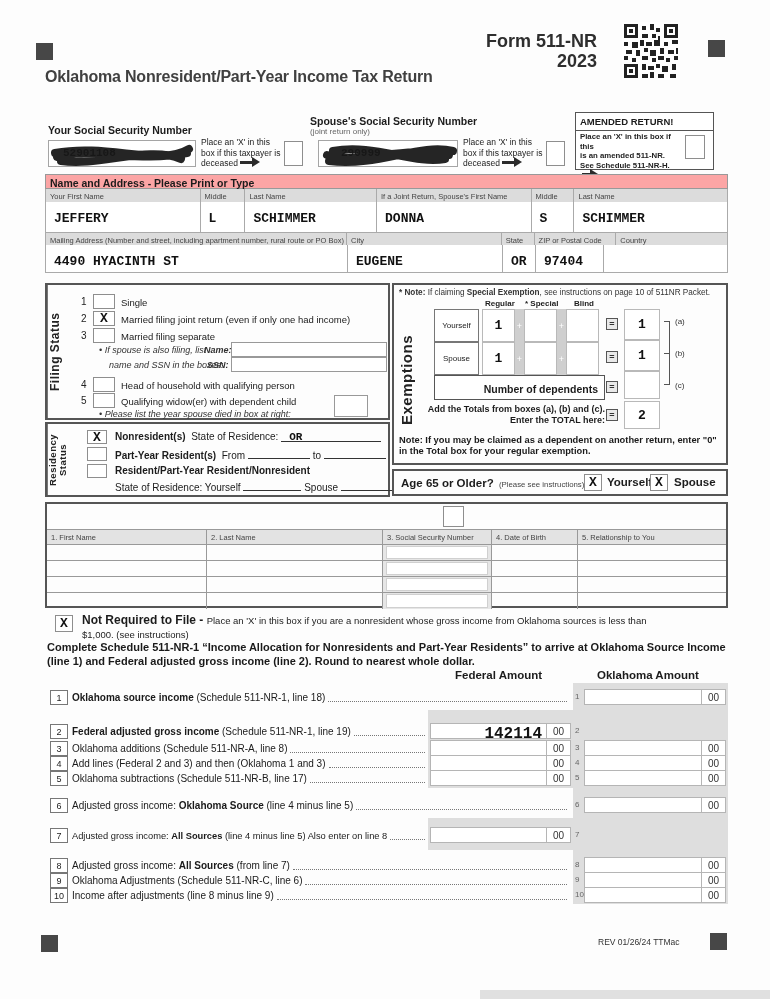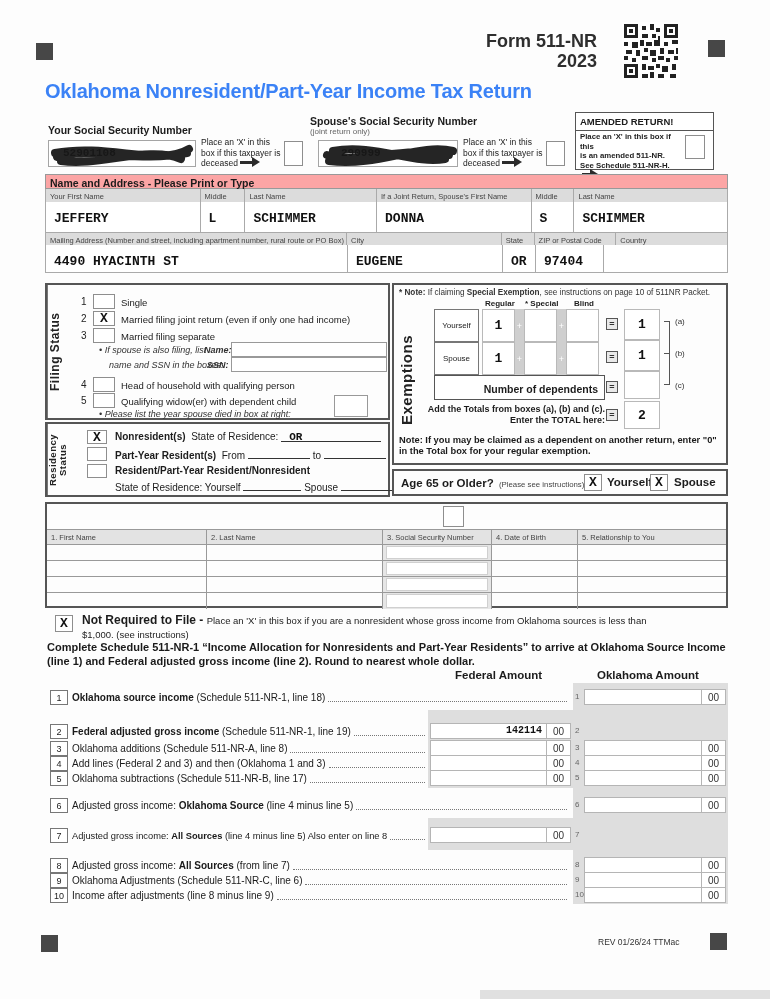--- a/index.html
+++ b/index.html
@@ -40,21 +40,21 @@
   .dep-row { display:flex; height:16px; border-bottom:1px solid #999; }
   .dep-cell { border-right:1px solid #999; height:100%; }
   .dep-ssn-col { background:#e6e6e6; position:relative; }
   .dep-ssn-inner { position:absolute; left:3px; right:3px; top:1px; bottom:1px; background:#fff; border:1px solid #d0d0d0; }
   
   .amt-row { position:absolute; left:0; display:flex; align-items:center; height:15px; }
   .ln-box { position:absolute; left:5px; width:18px; height:15px; border:1px solid #777; background:#fff; font-size:9px; text-align:center; line-height:14px; color:#222; }
   .ln-lab { margin-left:27px; font-size:10px; white-space:nowrap; color:#1a1a1a; }
   .dots { flex:1; min-width:4px; border-bottom:1.5px dotted #777; height:8px; margin:0 3px; }
   .amt-box { position:absolute; top:-1px; height:16px; display:flex; background:#fff; border:1px solid #b5b5b5; }
-  .amt-main { flex:1; text-align:right; padding:1px 4px 0 0; font-family:"Liberation Mono", monospace; font-weight:700; font-size:10px; color:#111; }
+  .amt-main { flex:1; text-align:right; padding:1px 4px 0 0; font-family:"Liberation Mono", monospace; font-weight:700; font-size:16px; color:#111; }
   .cents { width:24px; border-left:1px solid #b5b5b5; text-align:center; font-size:10px; color:#333; padding-top:2px; }
   .ok-digit { position:absolute; left:530px; top:2px; font-size:8px; color:#666; }
   .grayband { position:absolute; background:#dedede; }
   b { font-weight:700; }
 </style>
 </head>
 <body>
 
 <div class="page">
 
@@ -115,21 +115,21 @@
         <rect x="17" y="21" width="2" height="2"></rect>
       <rect x="20" y="22" width="3" height="3"></rect>
         <rect x="25" y="21" width="2" height="3"></rect>
       <rect x="10" y="26" width="3" height="2"></rect>
         <rect x="14" y="25" width="2" height="3"></rect>
         <rect x="18" y="26" width="3" height="2"></rect>
         <rect x="24" y="26" width="3" height="2"></rect>
     </g>
   </svg>
 
-  <div class="abs" style="left:45px;top:80px;font-size:20px;font-weight:700;color:#3b82f6;letter-spacing:-0.2px">Oklahoma Nonresident/Part-Year Income Tax Return</div>
+  <div class="abs" style="left:45px;top:68px;font-size:16px;font-weight:700;color:#404040;letter-spacing:-0.2px">Oklahoma Nonresident/Part-Year Income Tax Return</div>
 
   <div class="abs" style="left:48px;top:124px;font-size:10.5px;font-weight:700">Your Social Security Number</div>
   <div class="abs" style="left:48px;top:140px;width:148px;height:27px;border:1px solid #a5a5a5;background:#fff">
     <span class="typed" style="position:absolute;left:14px;top:6px;font-size:11px;color:#3a3a3a">52901108</span>
     <svg width="148" height="27" style="position:absolute;left:0;top:0">
       <path d="M8,16 C40,6 90,22 138,12 M12,20 C50,26 100,4 132,18 M6,12 C60,2 110,26 140,8" stroke="#141414" stroke-width="8" fill="none" stroke-linecap="round" opacity="0.93"></path>
     </svg>
   </div>
   <div class="abs" style="left:201px;top:137px;width:80px;font-size:8.5px;line-height:10.5px;color:#222">
     <span>Place an 'X' in this</span> <span>box if this taxpayer</span>

